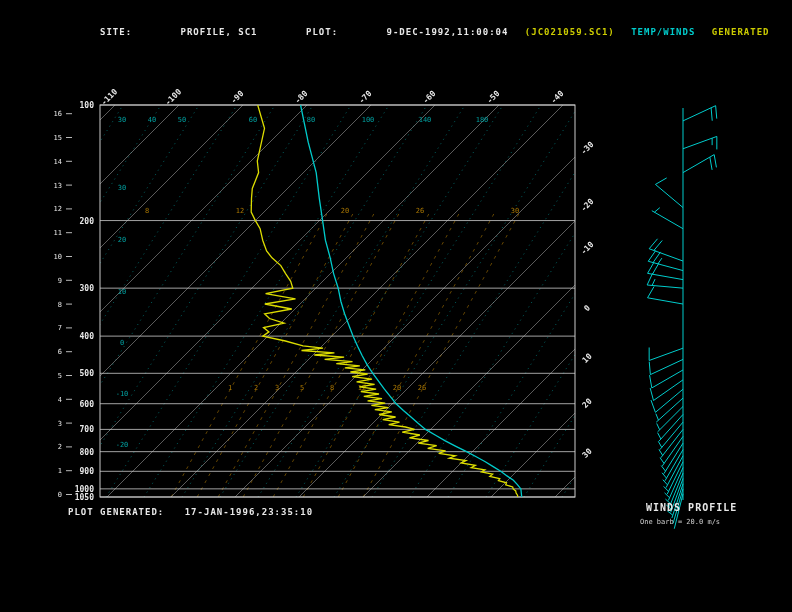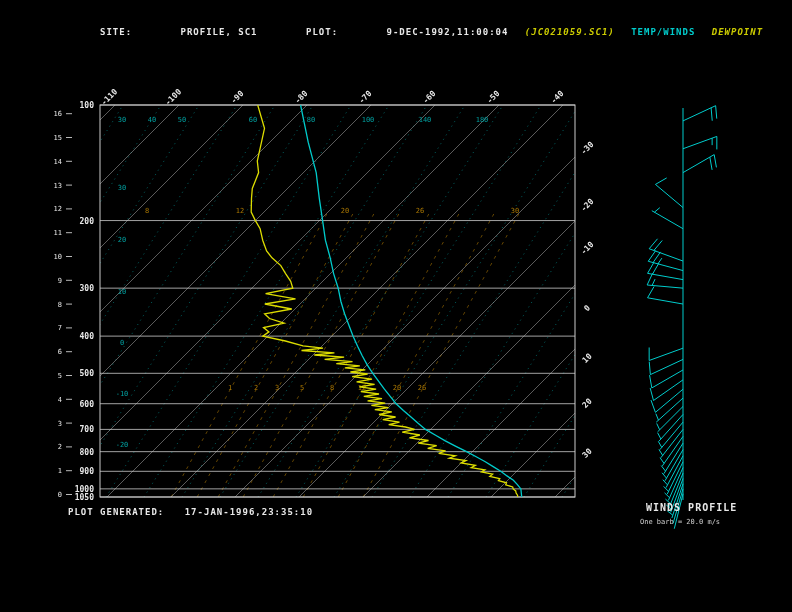--- a/index.html
+++ b/index.html
@@ -1,21 +1,21 @@
 <!DOCTYPE html>
 <html><head>
 <meta charset="utf-8">
 <style>
   html,body{margin:0;padding:0;background:#000;}
   #screen{position:relative;width:792px;height:612px;background:#000;overflow:hidden;
           font-family:"DejaVu Sans Mono",monospace;}
   .hdr{position:absolute;top:27px;left:68px;font-size:9px;font-weight:bold;
        letter-spacing:1px;white-space:nowrap;}
   .hdr span{margin-right:10px;}
-  .w{color:#e8e8e8;padding-left:32px;} .y{color:#cccc00;font-style:italic;} .c{color:#00cccc;margin-top:12px;}
+  .w{color:#e8e8e8;padding-left:32px;} .y{color:#cccc00;} .c{color:#00cccc;margin-top:12px;}
   .ftr{position:absolute;top:507px;left:68px;font-size:9px;font-weight:bold;
        letter-spacing:1px;color:#e8e8e8;white-space:nowrap;}
   .ftr span{margin-right:14px;margin-top:6px;}
   .windsTitle{position:absolute;top:502px;left:646px;font-size:10px;font-weight:bold;
        letter-spacing:1px;color:#e8e8e8;white-space:nowrap;}
   .windsNote{position:absolute;top:518px;left:640px;font-size:7px;
        color:#cfcfcf;white-space:nowrap;}
   svg{position:absolute;left:0;top:0;}
   svg text{font-family:"DejaVu Sans Mono",monospace;}
 </style>
@@ -24,21 +24,21 @@
 
 <div id="screen">
 
   <div class="hdr">
     <span class="w">SITE:</span>
     <span class="w">PROFILE, SC1</span>
     <span class="w">PLOT:</span>
     <span class="w">9-DEC-1992,11:00:04</span>
     <span class="y">(JC021059.SC1)</span>
     <span class="c">TEMP/WINDS</span>
-    <span class="y">DEWPOINT</span>
+    <span class="y">GENERATED</span>
   </div>
 
   <svg id="skewt-svg" width="792" height="612">
       <defs>
         <clipPath id="plotclip">
           <rect x="100" y="105" width="475" height="392"></rect>
         </clipPath>
       </defs>
       <g clip-path="url(#plotclip)">
         <line x1="-160" y1="497" x2="85" y2="105" stroke="#008888" stroke-width="0.7" stroke-dasharray="1.2,4" opacity="0.9"></line>

